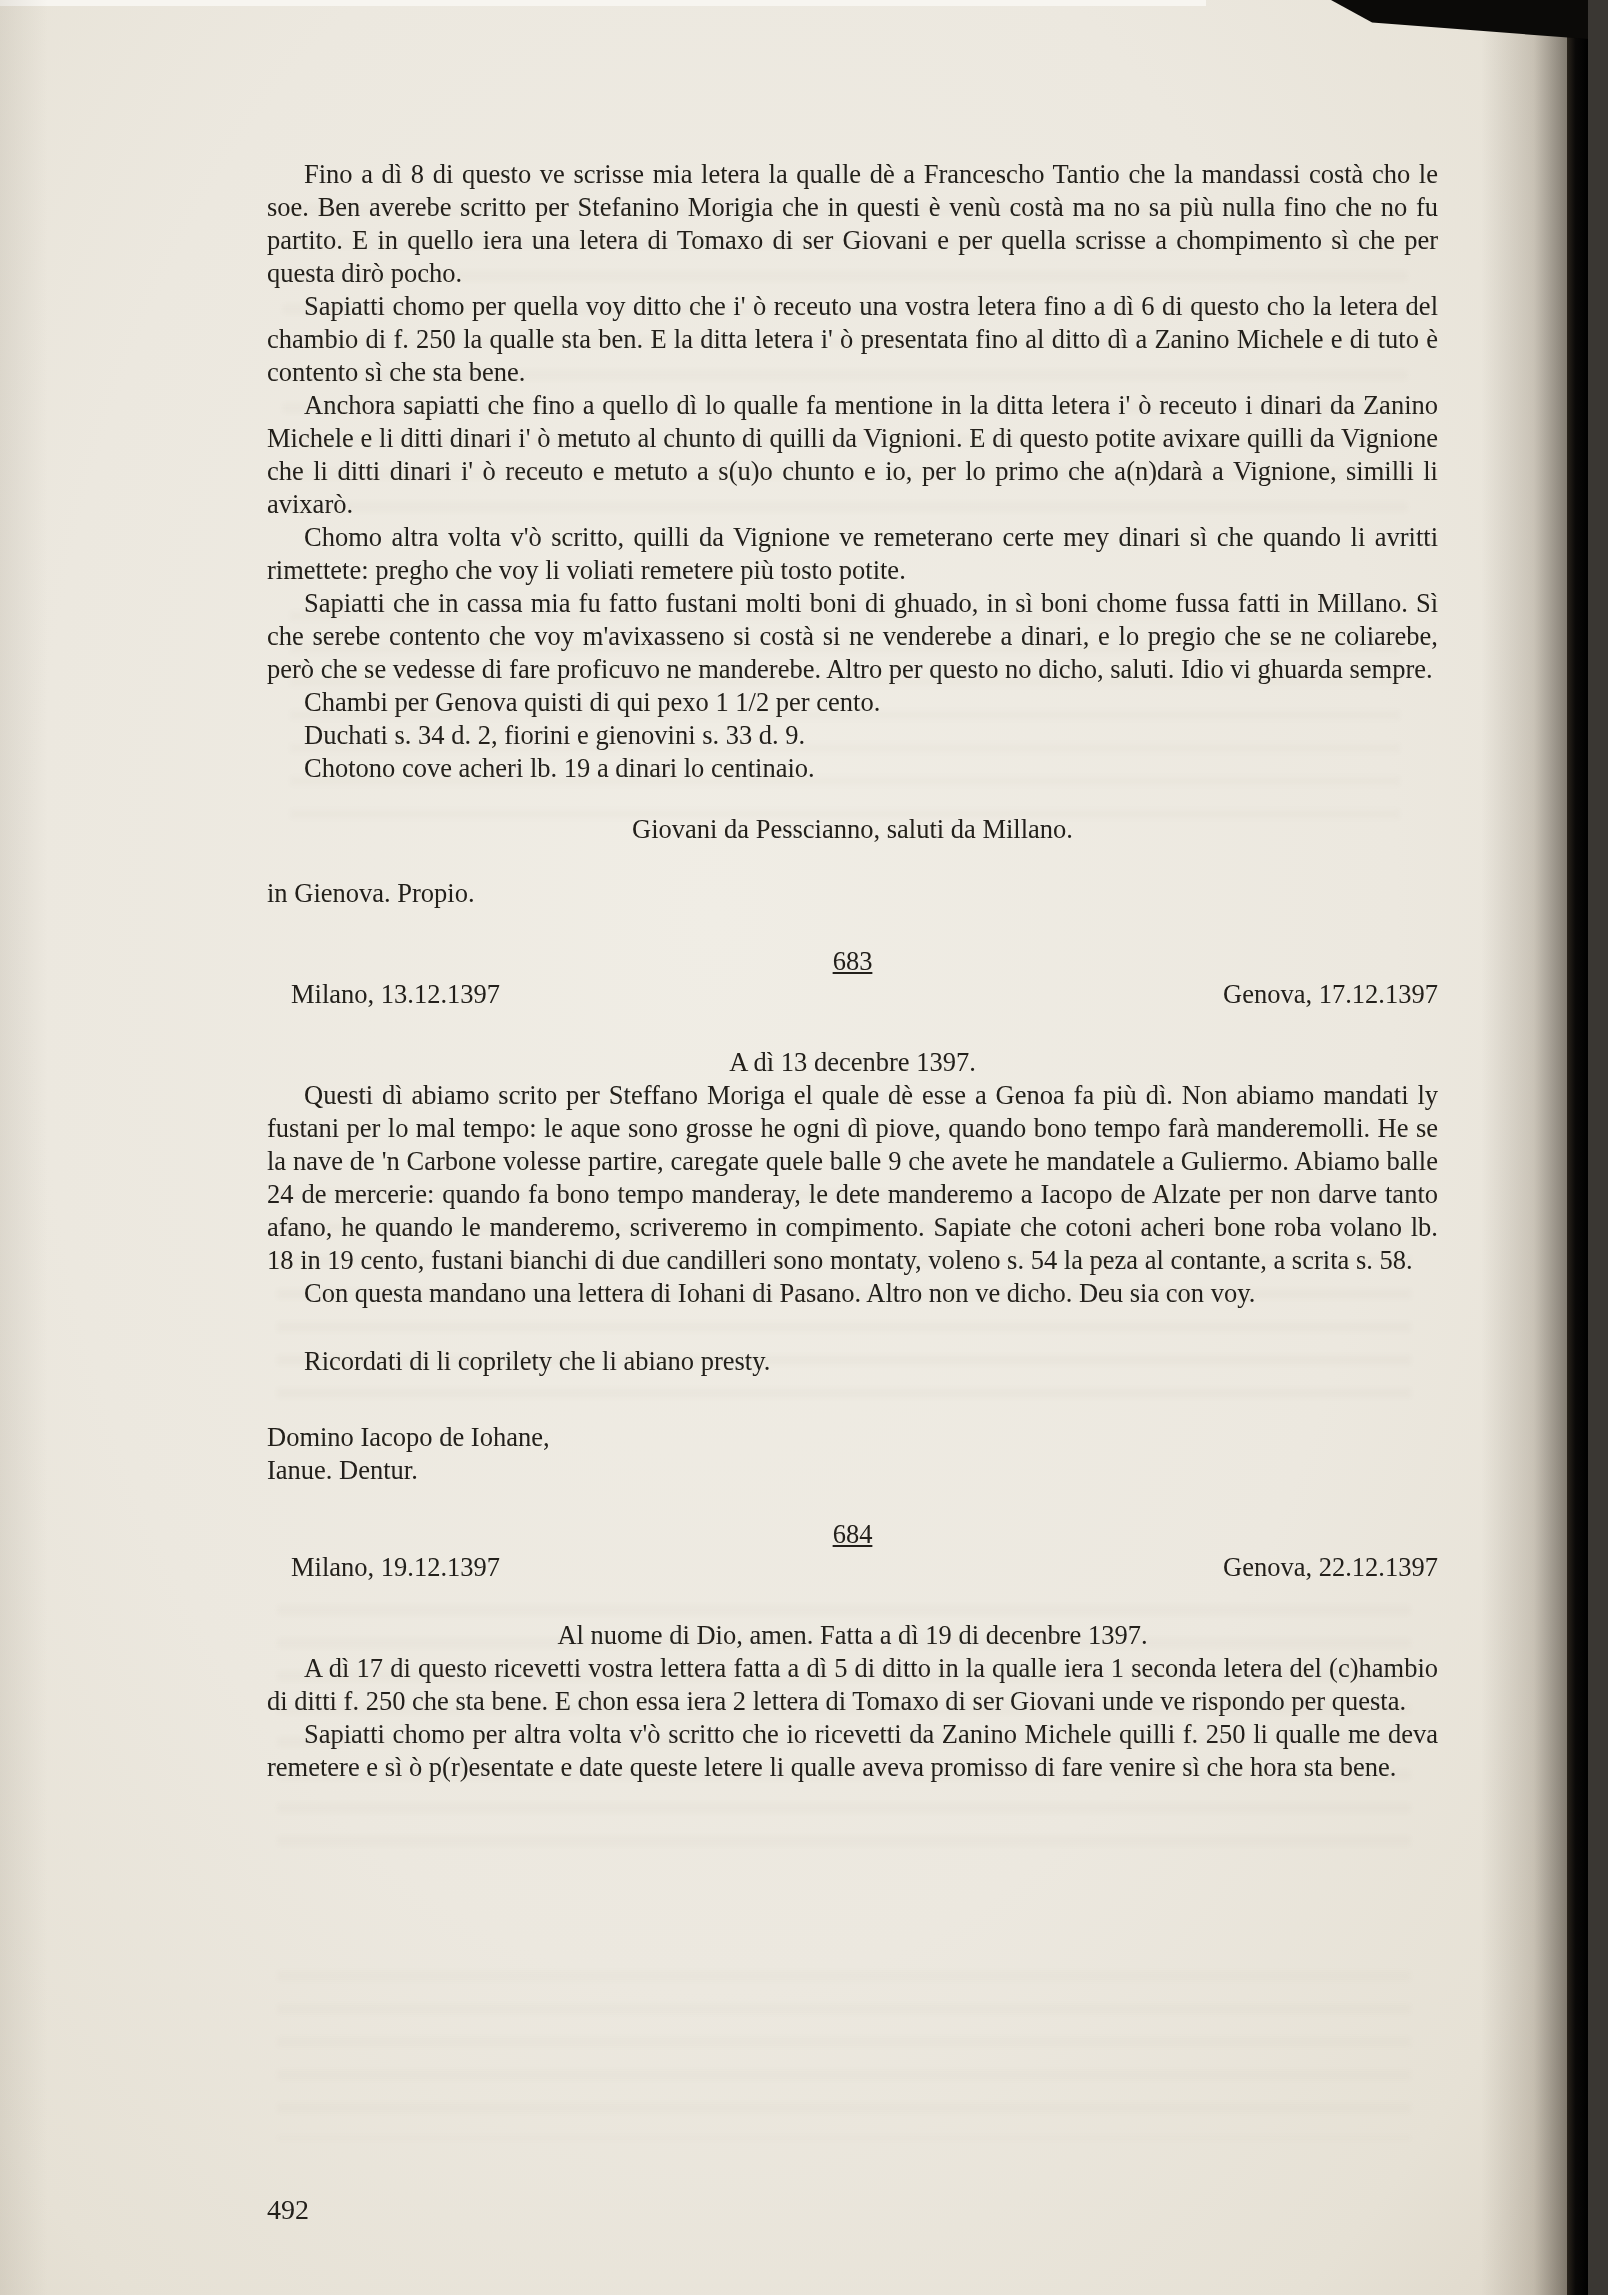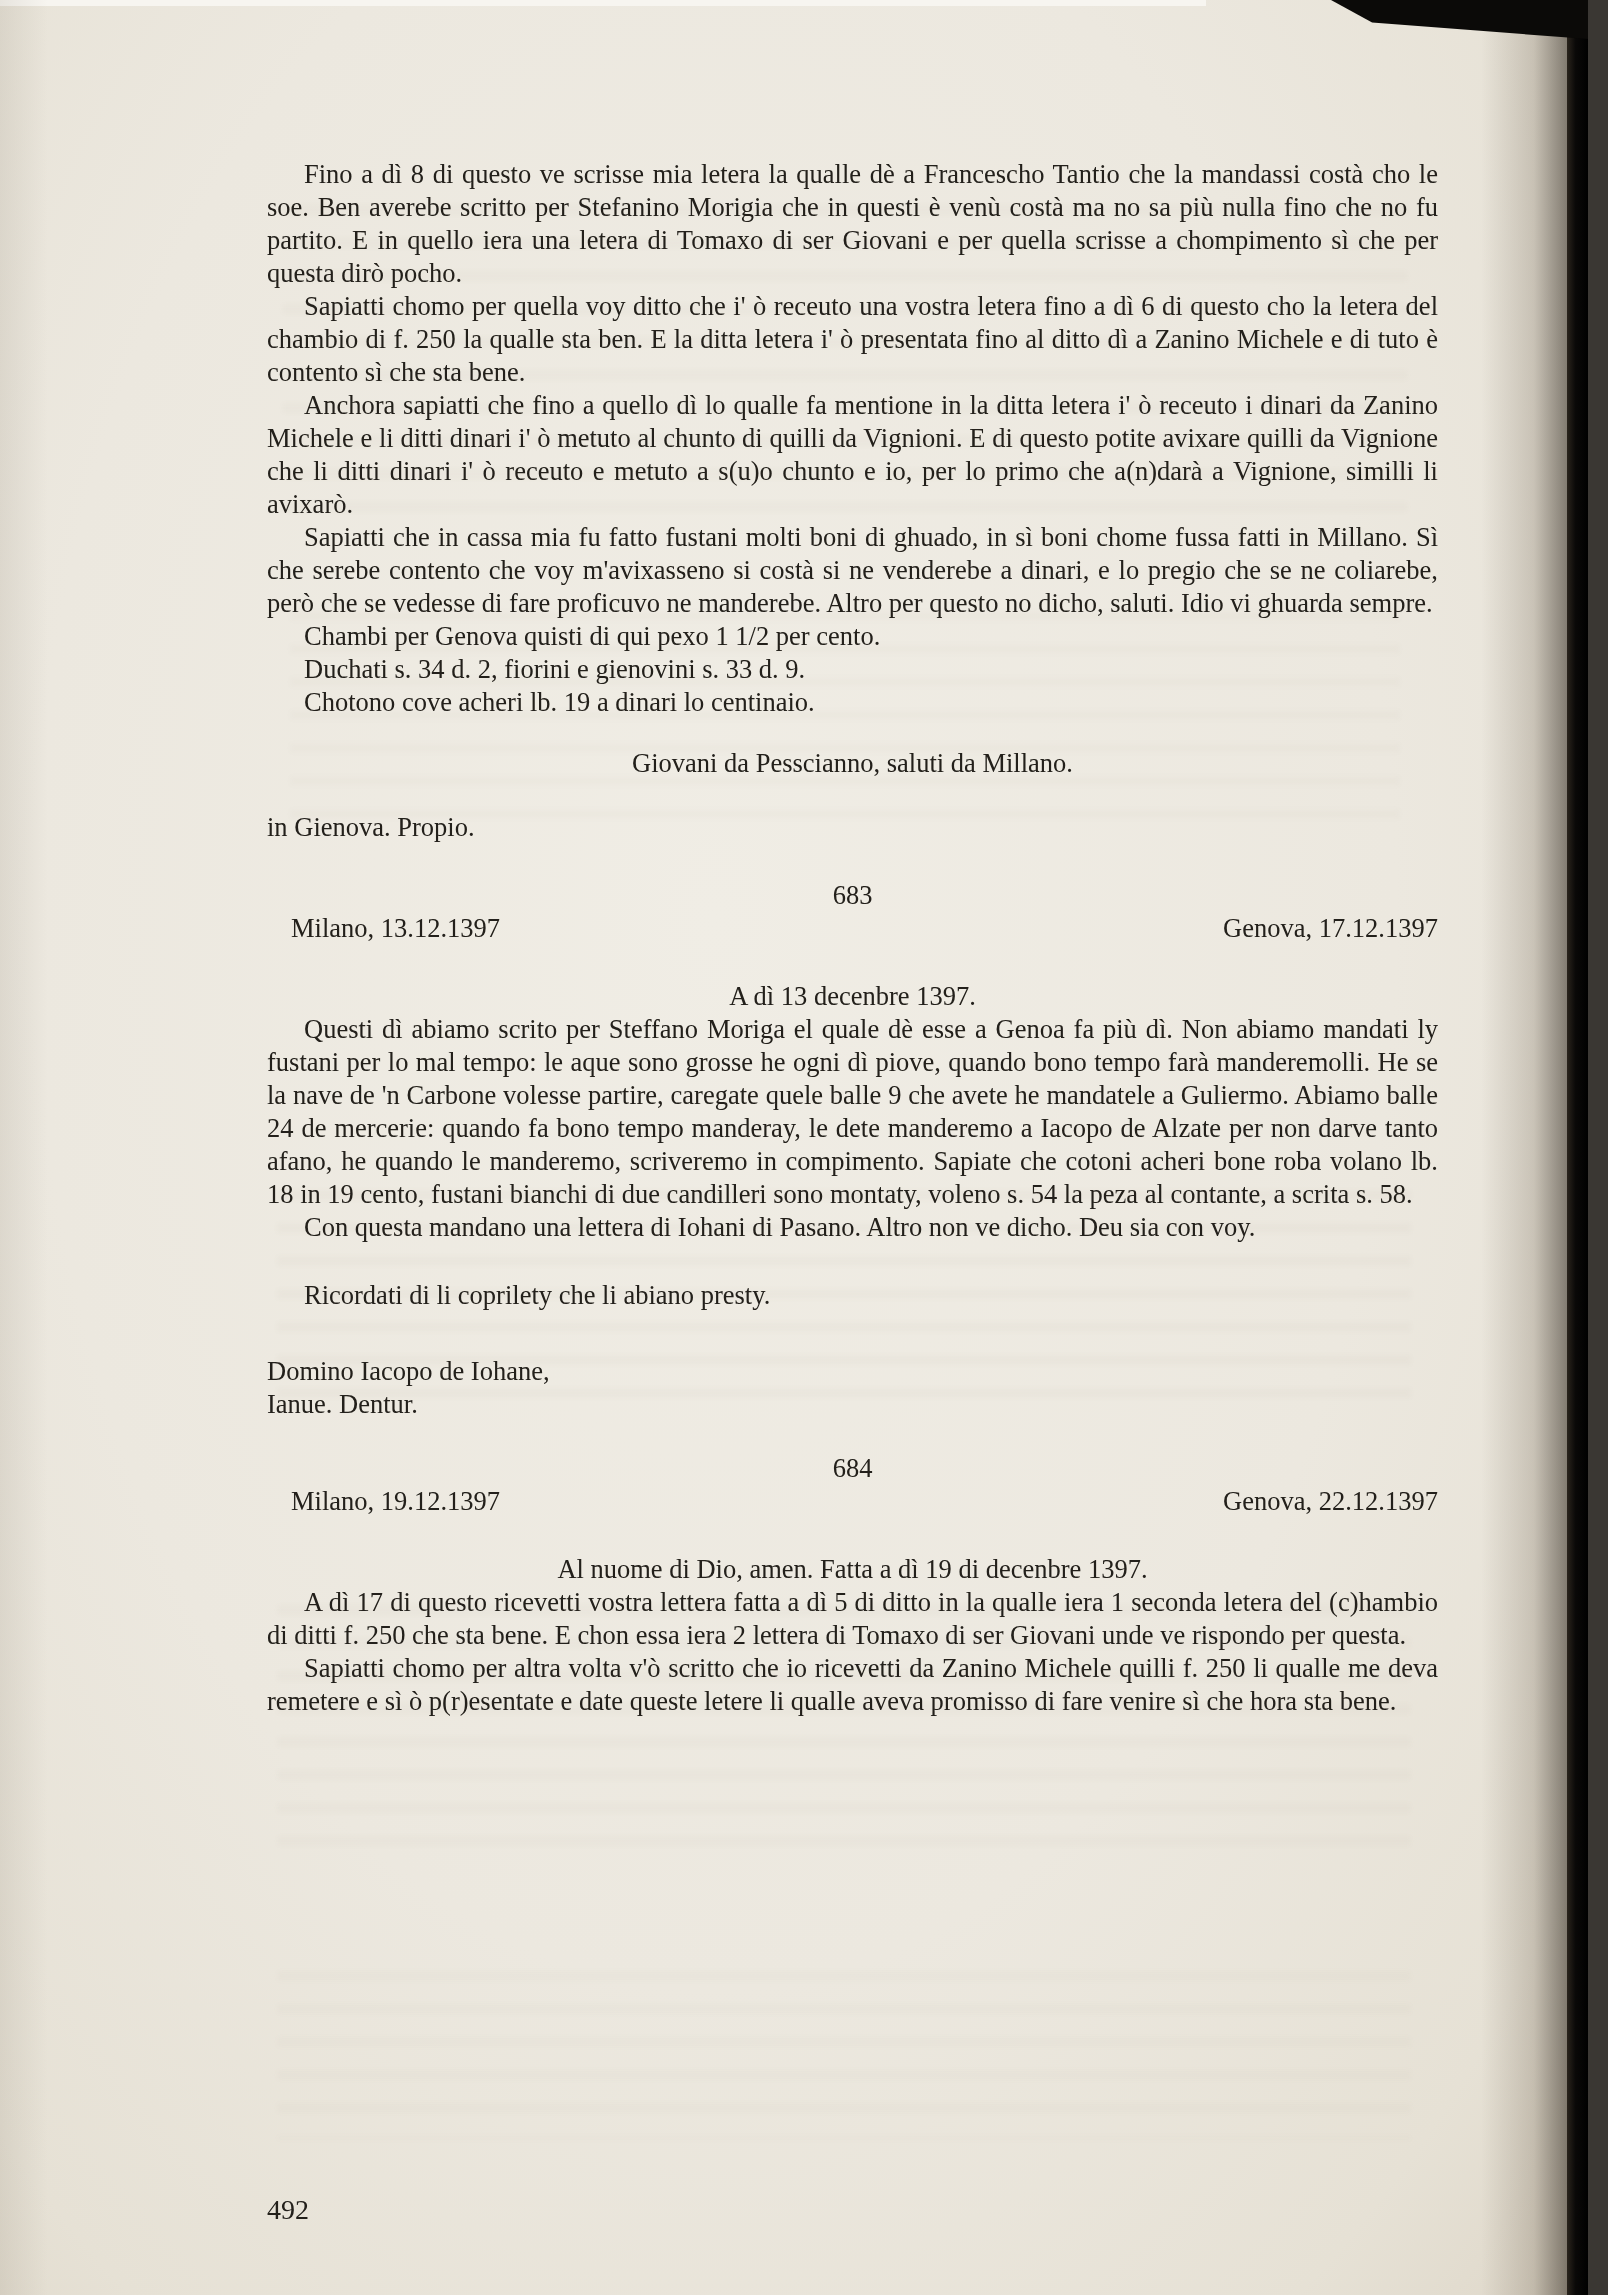--- a/index.html
+++ b/index.html
@@ -77,21 +77,21 @@
     width: 1171px;
     font-size: 26.5px;
     line-height: 33px;
     text-align: justify;
   }
   .text-block p { margin: 0; }
   .para  { text-indent: 37px; }
   .line  { text-indent: 37px; text-align: left; }
   .sig   { text-align: center; text-indent: 0; }
   .addr p { text-align: left; text-indent: 0; }
-  .num   { text-align: center; text-indent: 0; }
+  .num   { text-align: center; text-indent: 0; text-decoration: underline; }
   .daterow {
     display: flex;
     justify-content: space-between;
     margin-left: 24px;
   }
   .heading { text-align: center; text-indent: 0; }
   .ps { text-indent: 37px; text-align: left; }
 
   .mt35 { margin-top: 28px !important; }
   .mt38 { margin-top: 31px !important; }
@@ -124,20 +124,21 @@
   <div class="bleed b2"></div>
   <div class="bleed b3"></div>
   <div class="bleed b4"></div>
   <div class="bleed b5"></div>
 
   <div class="text-block">
 
     <p class="para">Fino a dì 8 di questo ve scrisse mia letera la qualle dè a Francescho Tantio che la mandassi costà cho le soe. Ben averebe scritto per Stefanino Morigia che in questi è venù costà ma no sa più nulla fino che no fu partito. E in quello iera una letera di Tomaxo di ser Giovani e per quella scrisse a chompimento sì che per questa dirò pocho.</p>
     <p class="para">Sapiatti chomo per quella voy ditto che i' ò receuto una vostra letera fino a dì 6 di questo cho la letera del chambio di f. 250 la qualle sta ben. E la ditta letera i' ò presentata fino al ditto dì a Zanino Michele e di tuto è contento sì che sta bene.</p>
     <p class="para">Anchora sapiatti che fino a quello dì lo qualle fa mentione in la ditta letera i' ò receuto i dinari da Zanino Michele e li ditti dinari i' ò metuto al chunto di quilli da Vignioni. E di questo potite avixare quilli da Vignione che li ditti dinari i' ò receuto e metuto a s(u)o chunto e io, per lo primo che a(n)darà a Vignione, similli li avixarò.</p>
+    <p class="para">Chomo altra volta v'ò scritto, quilli da Vignione ve remeterano certe mey dinari sì che quando li avritti rimettete: pregho che voy li voliati remetere più tosto potite.</p>
     <p class="para">Sapiatti che in cassa mia fu fatto fustani molti boni di ghuado, in sì boni chome fussa fatti in Millano. Sì che serebe contento che voy m'avixasseno si costà si ne venderebe a dinari, e lo pregio che se ne coliarebe, però che se vedesse di fare proficuvo ne manderebe. Altro per questo no dicho, saluti. Idio vi ghuarda sempre.</p>
 
     <p class="line">Chambi per Genova quisti di qui pexo 1 1/2 per cento.</p>
     <p class="line">Duchati s. 34 d. 2, fiorini e gienovini s. 33 d. 9.</p>
     <p class="line">Chotono cove acheri lb. 19 a dinari lo centinaio.</p>
 
     <p class="sig mt35">Giovani da Pesscianno, saluti da Millano.</p>
 
     <div class="addr mt39">
       <p>in Gienova. Propio.</p>

